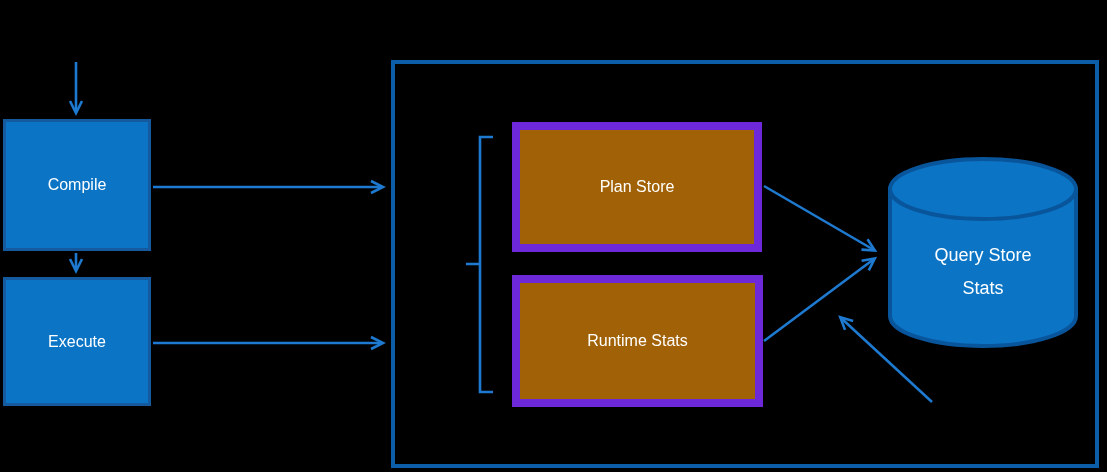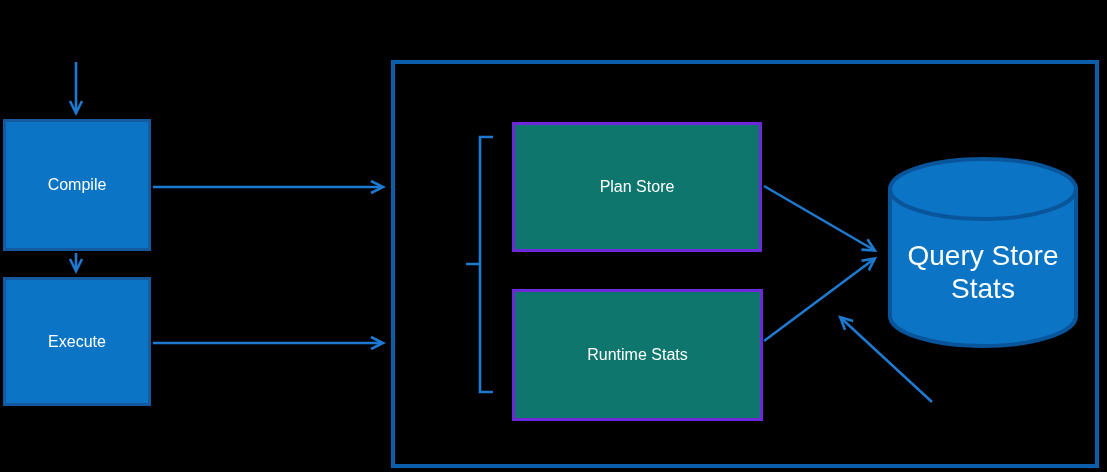--- a/index.html
+++ b/index.html
@@ -15,37 +15,37 @@
     position:absolute;
     display:flex;align-items:center;justify-content:center;
     color:#fff;font-size:16px;text-align:center;
     box-sizing:border-box;
   }
   .blue-box{
     background:#0b74c4;
     border:3px solid #15599e;
   }
   .orange-box{
-    background:#0f766e;
-    border:3px solid #6d28d9;
+    background:#a16207;
+    border:8px solid #6d28d9;
   }
   .outline-box{
     position:absolute;
     left:391px;top:60px;width:708px;height:408px;
     border:4px solid #0d5ea8;
     box-sizing:border-box;
     background:transparent;
   }
   #compile{left:3px;top:119px;width:148px;height:132px;}
   #execute{left:3px;top:277px;width:148px;height:129px;justify-content:center;}
   #plan-store{left:512px;top:122px;width:250px;height:130px;}
-  #runtime-stats{left:512px;top:289px;width:251px;height:132px;}
+  #runtime-stats{left:512px;top:275px;width:251px;height:132px;}
   #cylinder-label{
     left:890px;top:238px;width:186px;height:68px;
-    line-height:33px;font-size:28px;
+    line-height:33px;font-size:18px;
     flex-direction:column;
   }
 </style>
 </head>
 <body>
 
 <div class="canvas">
 
   <svg class="overlay" viewBox="0 0 1107 472">
     <defs>

